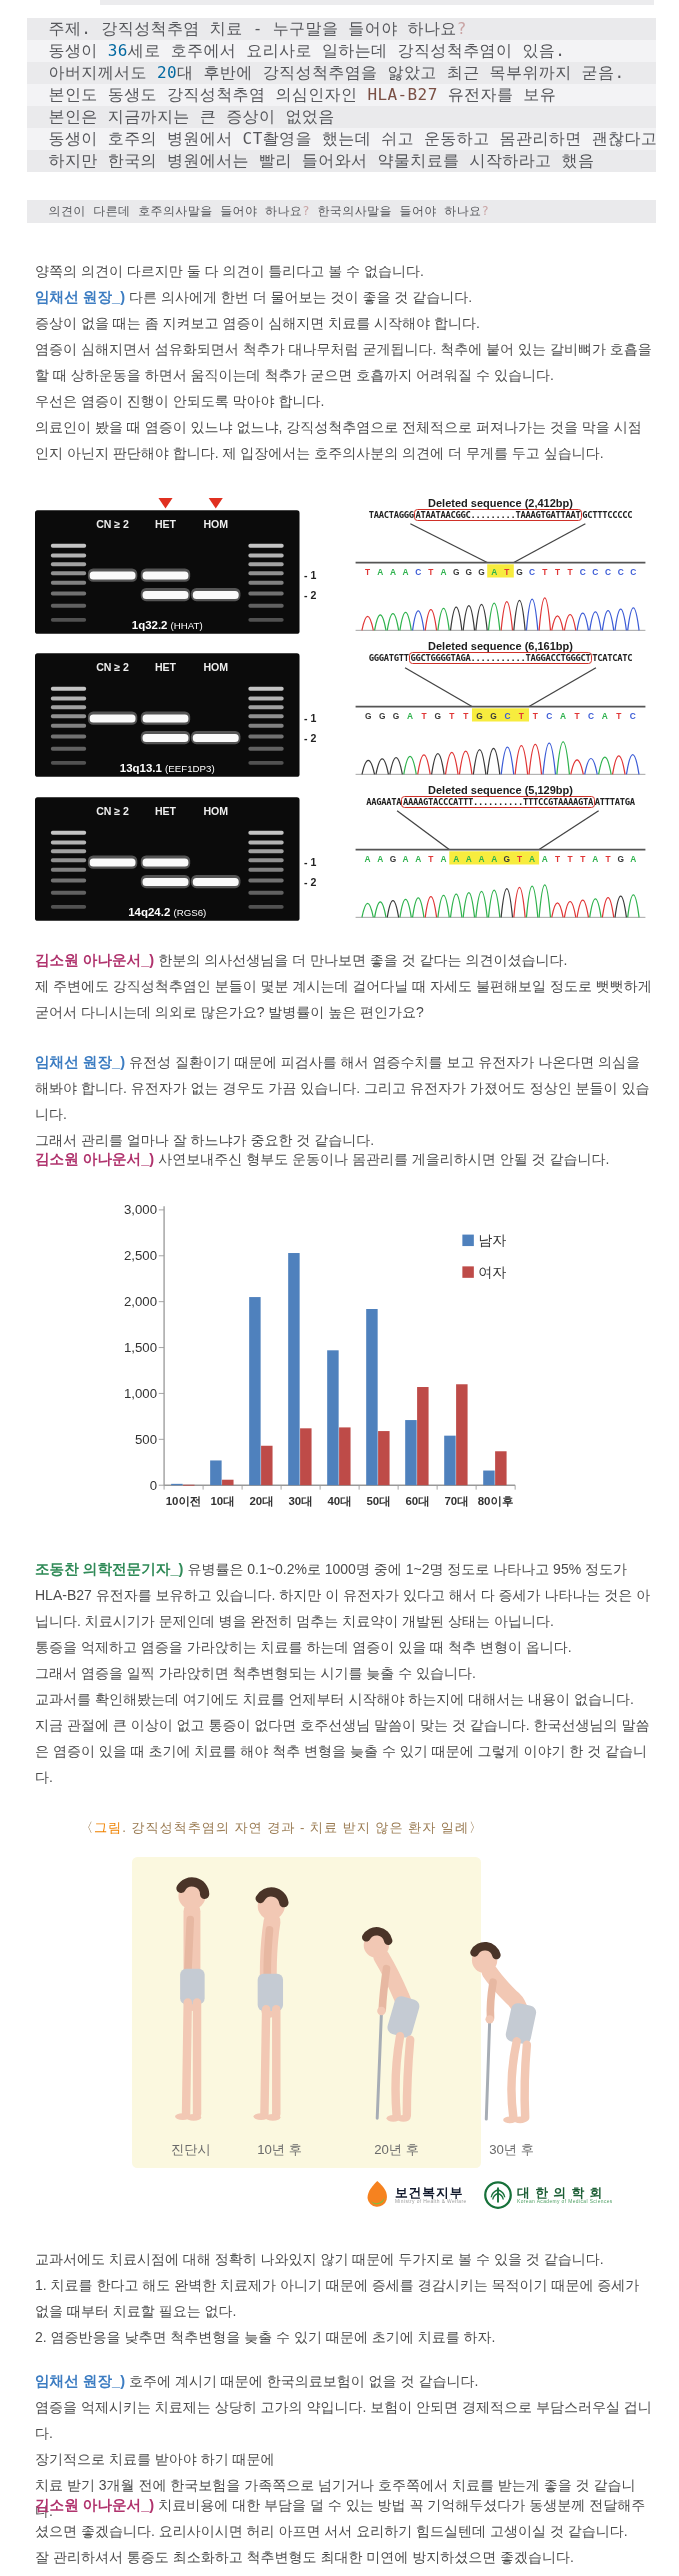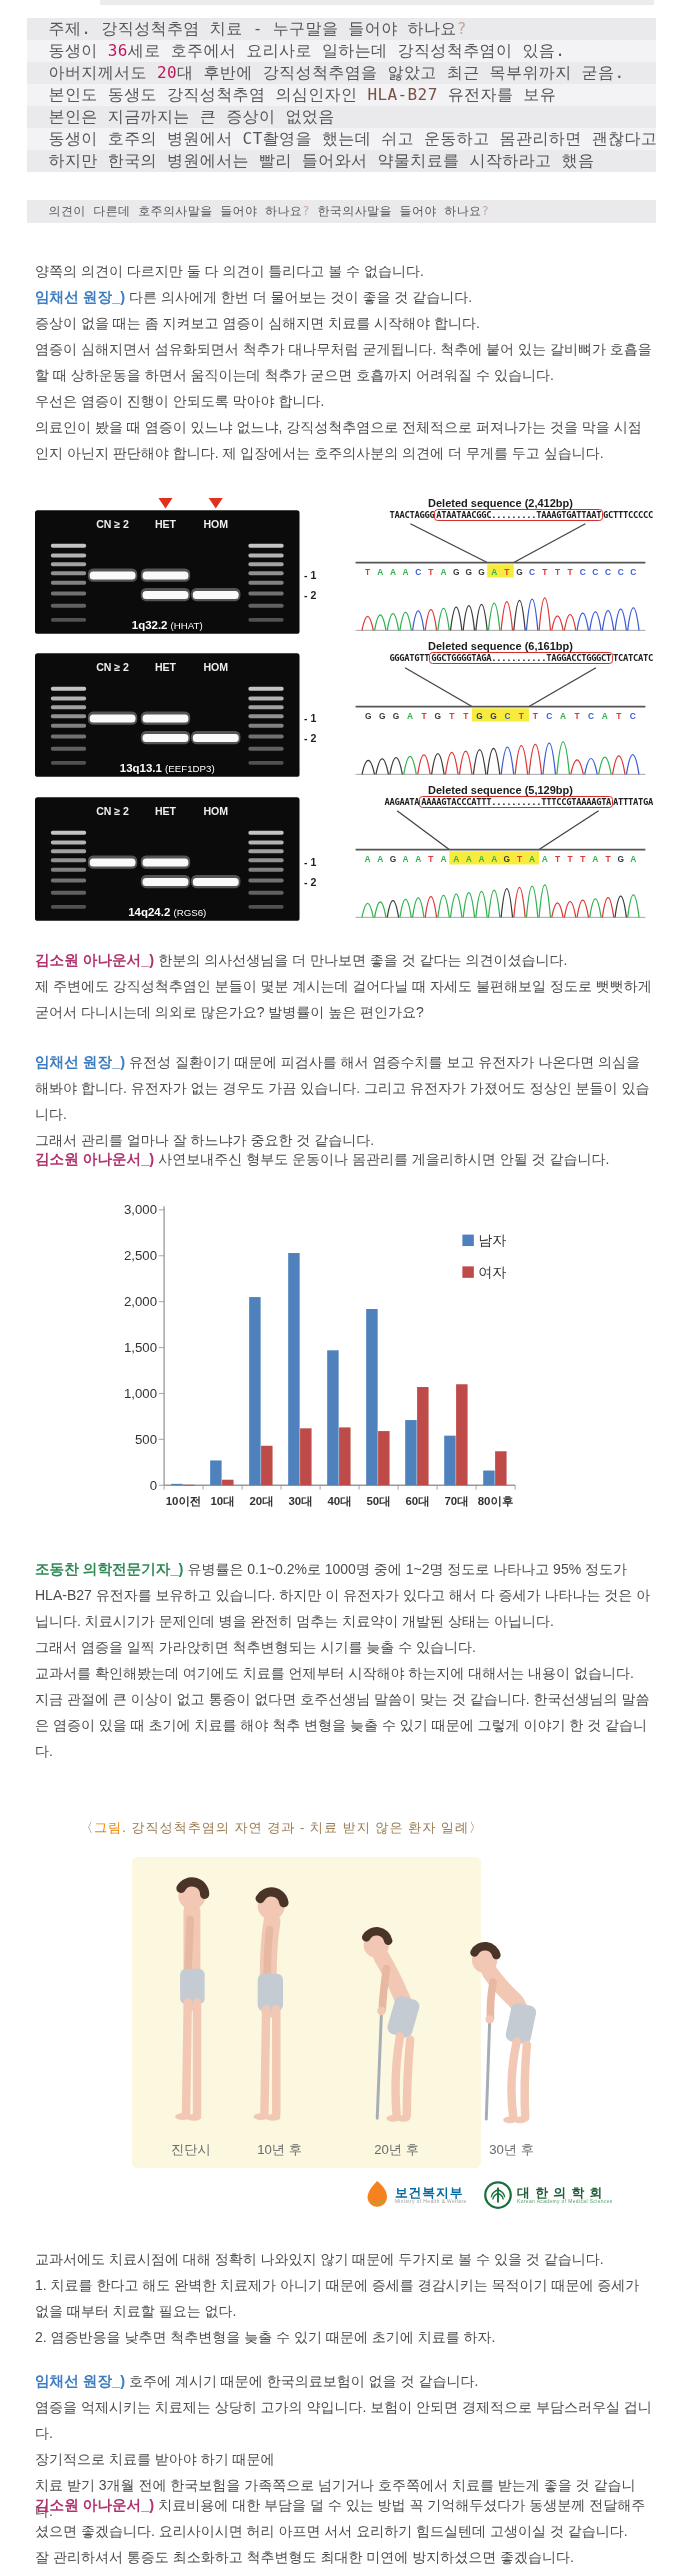--- a/index.html
+++ b/index.html
@@ -9,52 +9,52 @@
   
   .qa-board{position:absolute;left:26.5px;top:17.7px;width:629px;}
   .qa-row{height:22px;line-height:22px;padding-left:22px;
           font-family:"DejaVu Sans Mono",monospace;font-size:16px;letter-spacing:0.4px;
           color:#55565a;white-space:nowrap;overflow:hidden;}
   .qa-row.odd{background:#eaeaec;}
   .qa-row.even{background:#f3f3f5;}
   .qa-question{position:absolute;left:26.5px;top:200px;width:629px;height:23px;line-height:23px;
           background:#eaeaec;padding-left:22px;box-sizing:border-box;
           font-family:"DejaVu Sans Mono",monospace;font-size:12px;letter-spacing:0.4px;color:#55565a;white-space:nowrap;}
-  .num{color:#be185d;}
+  .num{color:#0369a1;}
   .qmark{color:#c9a4a4;}
   .gene{color:#7a5045;}
   
   .block{position:absolute;left:35px;width:618px;font-size:14px;line-height:26px;color:#4b4b4b;}
   .block p{margin:0;}
   .speaker{font-weight:bold;font-size:14.6px;}
   .sp-blue{color:#3d7dc2;}
   .sp-magenta{color:#b0336d;}
   .sp-green{color:#2f8a57;}
   
   #gel-figure{position:absolute;left:35px;top:496px;width:618px;display:flex;flex-direction:column;gap:5.3px;}
   .gel-row{display:flex;gap:8.8px;height:138px;}
   .chromo{width:305px;position:relative;}
   .chromo-title{font-size:11px;font-weight:bold;color:#1c1c1c;text-align:center;height:14px;line-height:14px;}
   .chromo-seq{font-family:"DejaVu Sans Mono",monospace;font-size:8.8px;font-weight:bold;color:#222;
-              text-align:right;white-space:nowrap;height:12.4px;line-height:11.5px;letter-spacing:-0.3px;}
+              text-align:center;white-space:nowrap;height:12.4px;line-height:11.5px;letter-spacing:-0.3px;}
   .chromo-seq .boxed{border:1.3px solid #d03028;border-radius:3.5px;padding:0 0.9px;}
   
   #chart-wrap{position:absolute;left:102px;top:1194px;width:486px;height:353px;}
   
   .fig-caption{position:absolute;left:0;top:1819px;width:563px;text-align:center;font-size:13.2px;
                color:#9a7b52;letter-spacing:0.9px;}
   .cap-orange{color:#ef8200;}
   .nature-box{position:absolute;left:132px;top:1857px;width:349px;height:311px;background:#fbf8df;border-radius:5.3px;}
   .nature-box svg{position:absolute;top:8.8px;}
   .stage-label{position:absolute;bottom:8.8px;width:79px;text-align:center;font-size:13.2px;color:#6a6a6a;}
   
   .logo-row{position:absolute;left:364px;top:2179px;display:flex;align-items:center;gap:16px;}
   .logo{display:flex;align-items:center;gap:4.4px;}
   .logo-text{display:flex;flex-direction:column;line-height:1.05;}
-  .logo-name{font-size:12.8px;font-weight:bold;color:#0369a1;letter-spacing:0.9px;}
+  .logo-name{font-size:12.8px;font-weight:bold;color:#0f172a;letter-spacing:0.9px;}
   .logo-name.green{color:#1a5c33;}
   .logo-sub{font-size:4.9px;color:#9a9a9a;letter-spacing:0.4px;}
   .logo-sub.green{color:#4f9e63;}
 </style>
 </head>
 <body>
 
 <div id="page">
   <div class="top-strip"></div>
 
@@ -83,20 +83,21 @@
     </div>
   <div class="block" style="top: 1049px;">
       <p><span class="speaker sp-blue">임채선 원장_) </span>유전성 질환이기 때문에 피검사를 해서 염증수치를 보고 유전자가 나온다면 의심을 해봐야 합니다. 유전자가 없는 경우도 가끔 있습니다. 그리고 유전자가 가졌어도 정상인 분들이 있습니다.</p>
       <p>그래서 관리를 얼마나 잘 하느냐가 중요한 것 같습니다.</p>
     </div>
   <div class="block" style="top: 1146px;">
       <p><span class="speaker sp-magenta">김소원 아나운서_) </span>사연보내주신 형부도 운동이나 몸관리를 게을리하시면 안될 것 같습니다.</p>
     </div>
   <div class="block" style="top: 1556px;">
       <p><span class="speaker sp-green">조동찬 의학전문기자_) </span>유병률은 0.1~0.2%로 1000명 중에 1~2명 정도로 나타나고 95% 정도가 HLA-B27 유전자를 보유하고 있습니다. 하지만 이 유전자가 있다고 해서 다 증세가 나타나는 것은 아닙니다. 치료시기가 문제인데 병을 완전히 멈추는 치료약이 개발된 상태는 아닙니다.</p>
+      <p>통증을 억제하고 염증을 가라앉히는 치료를 하는데 염증이 있을 때 척추 변형이 옵니다.</p>
       <p>그래서 염증을 일찍 가라앉히면 척추변형되는 시기를 늦출 수 있습니다.</p>
       <p>교과서를 확인해봤는데 여기에도 치료를 언제부터 시작해야 하는지에 대해서는 내용이 없습니다.</p>
       <p>지금 관절에 큰 이상이 없고 통증이 없다면 호주선생님 말씀이 맞는 것 같습니다. 한국선생님의 말씀은 염증이 있을 때 초기에 치료를 해야 척추 변형을 늦출 수 있기 때문에 그렇게 이야기 한 것 같습니다.</p>
     </div>
   <div class="block" style="top: 2246px;">
       <p>교과서에도 치료시점에 대해 정확히 나와있지 않기 때문에 두가지로 볼 수 있을 것 같습니다.</p>
       <p>1. 치료를 한다고 해도 완벽한 치료제가 아니기 때문에 증세를 경감시키는 목적이기 때문에 증세가 없을 때부터 치료할 필요는 없다.</p>
       <p>2. 염증반응을 낮추면 척추변형을 늦출 수 있기 때문에 초기에 치료를 하자.</p>
     </div>
   <div class="block" style="top: 2368px;">

